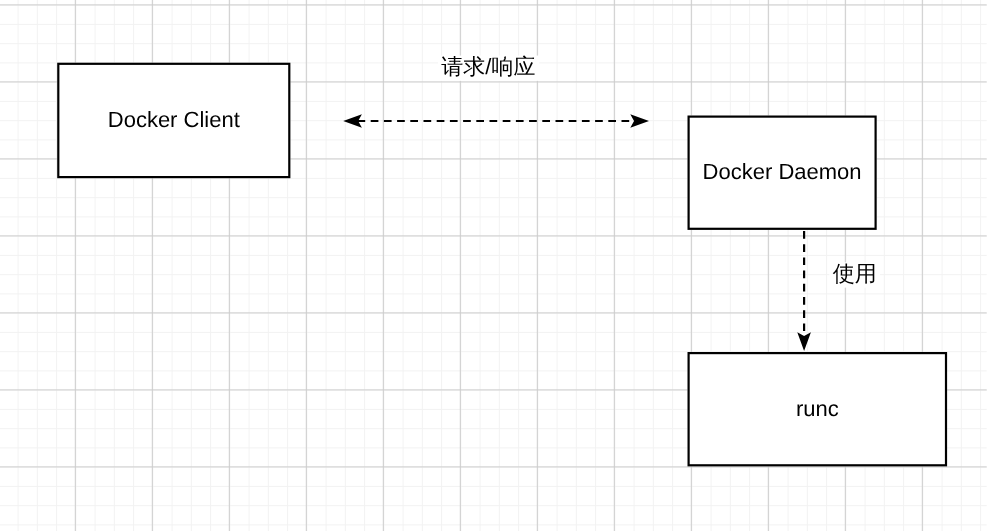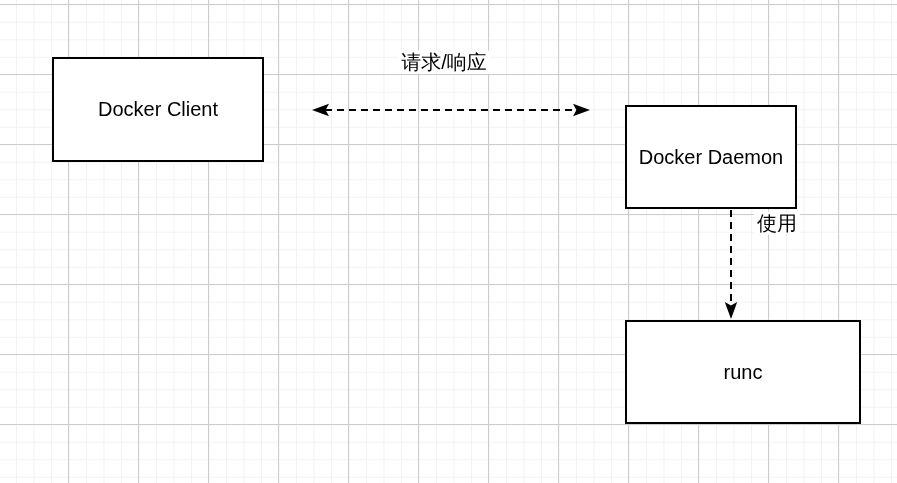--- a/index.html
+++ b/index.html
@@ -90,15 +90,15 @@
   <div class="node" style="left:625px; top:57px; width:172px; height:104px;margin-top:48px;">
     <span>Docker Daemon</span>
   </div>
 
   <div class="node" style="left:625px; top:320px; width:236px; height:104px;">
     <span>runc</span>
   </div>
 
   <div class="edge-label" style="left:444px; top:62px;">请求/响应</div>
 
-  <div class="edge-label" style="left:777px; top:223px;font-family:Liberation Serif, serif;">使用</div>
+  <div class="edge-label" style="left:777px; top:250px;font-family:Liberation Serif, serif;">使用</div>
 
 </div>
 
 </body></html>

